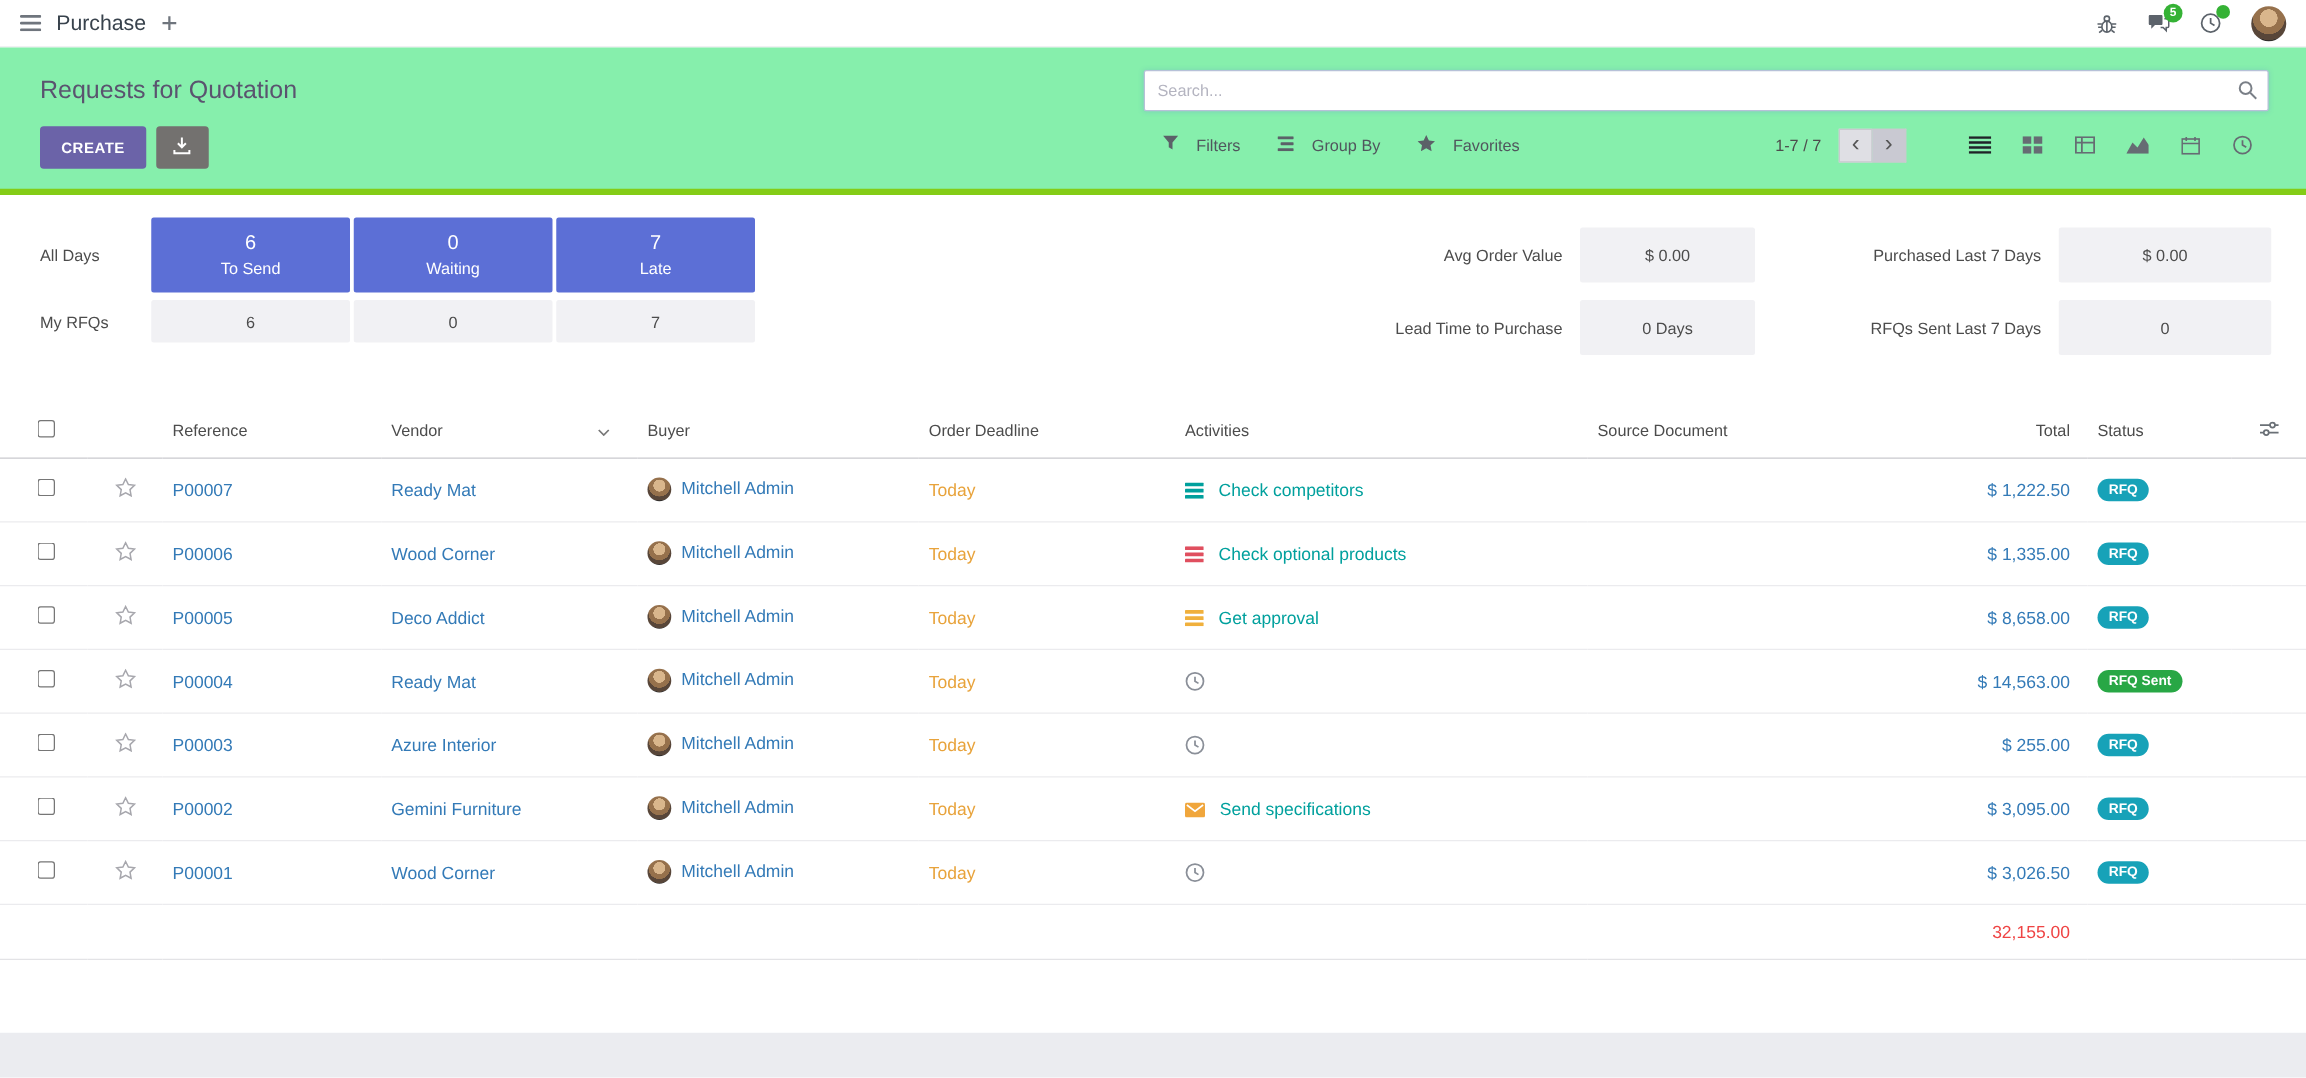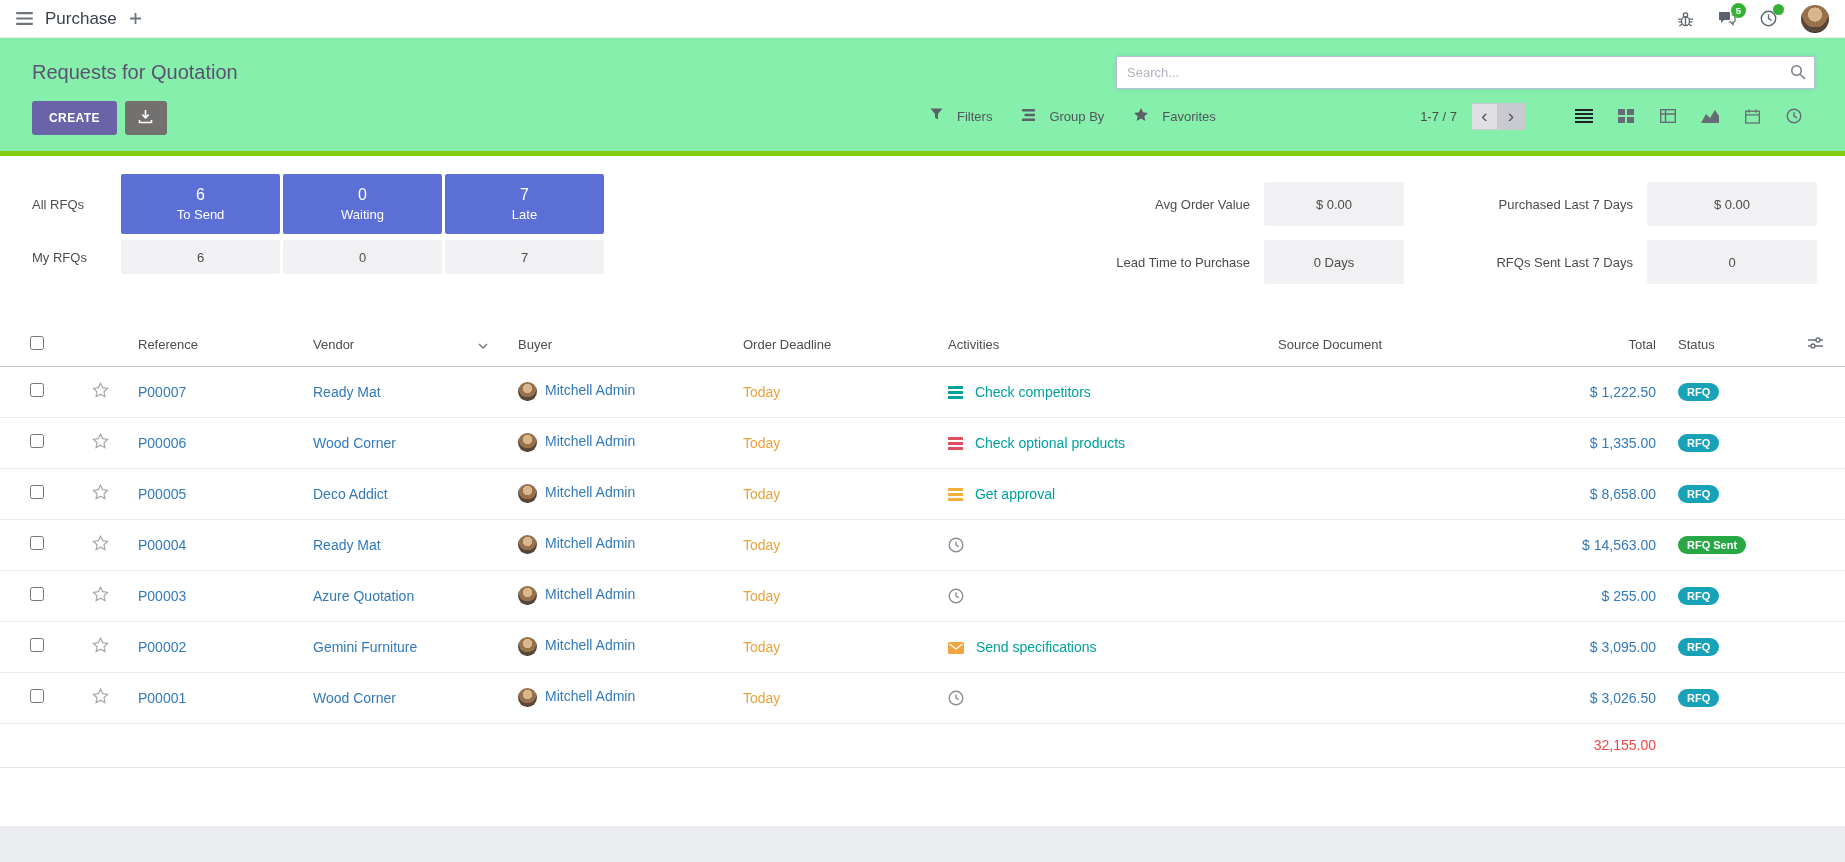--- a/index.html
+++ b/index.html
@@ -14,21 +14,21 @@
   .nav-right{margin-left:auto;display:flex;align-items:center;gap:24px}
   .nav-icon{position:relative;display:inline-flex;cursor:pointer}
   .badge-count{position:absolute;top:-8px;right:-10px;background:#35b235;color:#fff;font-size:9.5px;font-weight:700;min-width:15px;height:15px;border-radius:8px;display:flex;align-items:center;justify-content:center;padding:0 3px}
   .badge-dot{position:absolute;top:-6px;right:-7px;width:11px;height:11px;border-radius:50%;background:#35b235}
   .avatar{width:28px;height:28px;border-radius:50%;cursor:pointer;background:radial-gradient(circle at 50% 34%,#d9b68c 0 30%,#96714c 31% 55%,#584639 56% 75%,#332f2d 76%)}
 
   
   .control-panel{padding:16px 0 0;border-bottom:5px solid #84cc16;background:#86efac}
   .cp-row1{display:flex;align-items:center;padding:2px 30px 0 32px}
   .cp-title{font-size:20px;color:#5a536f;font-weight:400}
-  .search-wrap{margin-left:auto;position:relative;width:699px}
+  .search-wrap{margin-left:auto;position:relative;width:900px}
   .search-input{width:100%;height:33px;border:1px solid #b7c1d8;border-radius:2px;padding:0 34px 0 10px;font-size:13px;outline:none;box-shadow:0 0 4px rgba(90,130,220,.25);font-family:"Liberation Sans",sans-serif}
   .search-input::placeholder{color:#b4b4c0}
   .search-icon{position:absolute;right:9px;top:8px;cursor:pointer}
   .cp-row2{display:flex;align-items:flex-start;padding:12px 30px 16px 32px}
   .btn-create{background:var(--primary,#6b63a8);color:#fff;border:none;border-radius:3px;font-size:12px;font-weight:700;letter-spacing:.4px;padding:10px 17px;cursor:pointer;font-family:"Liberation Sans",sans-serif}
   .btn-export{background:#73716f;border:none;border-radius:3px;width:42px;height:34px;margin-left:8px;display:inline-flex;align-items:center;justify-content:center;cursor:pointer}
   .cp-right{margin-left:auto;width:885px;display:flex;align-items:center}
   .facet{display:inline-flex;align-items:center;gap:14px;font-size:13px;color:#50565d;cursor:pointer;margin-right:30px}
   .pager{margin-left:auto;display:flex;align-items:center;gap:14px;margin-right:38px}
   .pager-value{font-size:13px;color:#4c4c4c}
@@ -219,21 +219,21 @@
                 <path d="M8 4.2V8l3 1.8"></path>
               </svg>
             </span>
         </span>
       </div>
     </div>
   </div>
 
   <div class="dashboard">
     <div class="dash-left">
-      <div class="dash-row-label">All RFQs</div>
+      <div class="dash-row-label">All Days</div>
       <div class="tile">
         <div class="tile-count">6</div>
         <div class="tile-label">To Send</div>
       </div>
       <div class="tile">
         <div class="tile-count">0</div>
         <div class="tile-label">Waiting</div>
       </div>
       <div class="tile">
         <div class="tile-count">7</div>
@@ -431,21 +431,21 @@
         <tr>
     <td class="cb-cell"><input type="checkbox" style=""></td>
     <td class="star-cell">
       <span class="star">
               <svg width="17" height="16" viewBox="0 0 17 16" fill="none" stroke="#a7a7ad" stroke-width="1.2">
                 <path d="M8.5 1.2l2.2 4.4 4.9.7-3.6 3.4.9 4.9-4.4-2.3-4.4 2.3.9-4.9L1.4 6.3l4.9-.7z"></path>
               </svg>
             </span>
     </td>
     <td><a class="link">P00003</a></td>
-    <td><a class="link">Azure Quotation</a></td>
+    <td><a class="link">Azure Interior</a></td>
     <td class="buyer-cell">
       <span class="mini-avatar"></span><a class="link">Mitchell Admin</a>
     </td>
     <td class="deadline">Today</td>
     <td class="activity-cell">
       
       <span class="act-icon" style="display: inline-flex; color: rgb(138, 143, 152);">
               <svg width="16" height="16" viewBox="0 0 16 16" fill="none" stroke="currentColor" stroke-width="1.4">
                 <circle cx="8" cy="8" r="6.8"></circle>
                 <path d="M8 4.4V8l2.8 1.7"></path>

